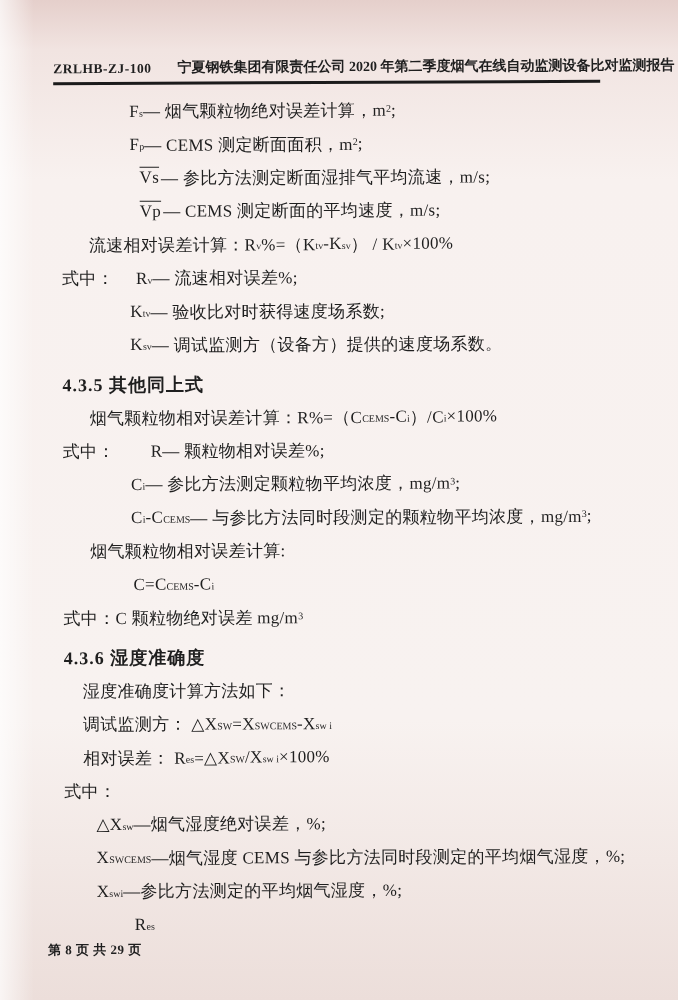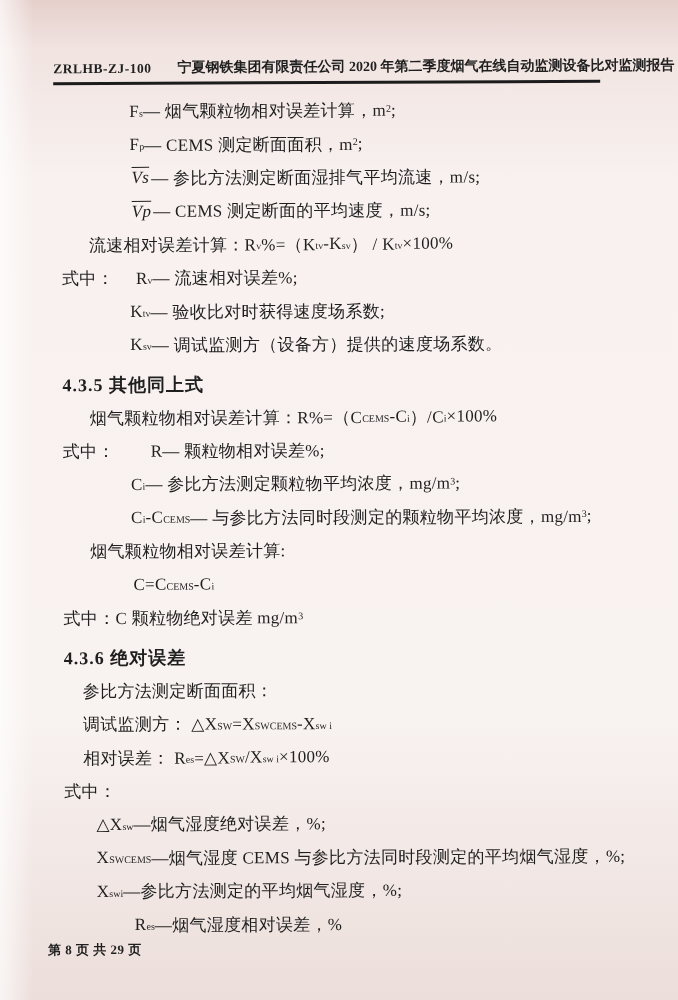--- a/index.html
+++ b/index.html
@@ -19,21 +19,21 @@
     display:flex;align-items:flex-end;gap:26px;
     border-bottom:3px solid #1b1b1b;padding-bottom:5px;
   }
   .doc-code{font-weight:bold;font-size:13.5px;letter-spacing:.5px;white-space:nowrap;}
   .doc-title{font-weight:bold;font-size:14px;flex:1;text-align:center;white-space:nowrap;}
   .docbody{position:absolute;left:63px;right:20px;top:94px;}
   .line{height:33.4px;display:flex;align-items:center;font-size:17px;white-space:nowrap;letter-spacing:.3px;}
   .line.bold{font-weight:bold;font-size:18px;letter-spacing:1px;}
   .line sub{font-size:10px;line-height:0;transform:translateY(2px);letter-spacing:0;}
   .line sup{font-size:10px;line-height:0;transform:translateY(-2px);letter-spacing:0;}
-  .over{font-style:italic;text-decoration:overline;padding:0 2px;}
+  .over{text-decoration:overline;padding:0 2px;margin-left:8px;}
   .gap{display:inline-block;}
   .footer{
     position:absolute;left:46px;right:88px;bottom:42px;
     display:flex;justify-content:space-between;align-items:center;
     font-size:13px;font-weight:bold;letter-spacing:.5px;
   }
 </style>
 </head>
 <body>
 
@@ -41,21 +41,21 @@
   <div class="scan-edge"></div>
   <div class="sheet">
     <div class="header">
       <span class="doc-code">ZRLHB-ZJ-100</span>
       <span class="doc-title">宁夏钢铁集团有限责任公司 2020 年第二季度烟气在线自动监测设备比对监测报告</span>
     </div>
     <div class="docbody" id="docbody">
         <div class="line" style="padding-left: 68px;">
           <span>F</span>
           <sub>s</sub>
-          <span>— 烟气颗粒物相对误差计算，m</span>
+          <span>— 烟气颗粒物绝对误差计算，m</span>
           <sup>2</sup>
           <span>;</span>
         </div>
         <div class="line" style="padding-left: 68px;">
           <span>F</span>
           <sub>p</sub>
           <span>— CEMS 测定断面面积，m</span>
           <sup>2</sup>
           <span>;</span>
         </div>
@@ -135,24 +135,24 @@
           <span>C=C</span>
           <sub>CEMS</sub>
           <span>-C</span>
           <sub>i</sub>
         </div>
         <div class="line" style="padding-left: 0px;">
           <span>式中：C 颗粒物绝对误差 mg/m</span>
           <sup>3</sup>
         </div>
         <div class="line bold" style="padding-left: 0px; margin-top: 6px;">
-          <span>4.3.6 绝对误差</span>
+          <span>4.3.6 湿度准确度</span>
         </div>
         <div class="line" style="padding-left: 19px;">
-          <span>参比方法测定断面面积：</span>
+          <span>湿度准确度计算方法如下：</span>
         </div>
         <div class="line" style="padding-left: 19px;">
           <span>调试监测方： △X</span>
           <sub>SW</sub>
           <span>=X</span>
           <sub>SWCEMS</sub>
           <span>-X</span>
           <sub>sw i</sub>
         </div>
         <div class="line" style="padding-left: 19px;">
@@ -178,20 +178,19 @@
           <span>—烟气湿度 CEMS 与参比方法同时段测定的平均烟气湿度，%;</span>
         </div>
         <div class="line" style="padding-left: 32px;">
           <span>X</span>
           <sub>swi</sub>
           <span>—参比方法测定的平均烟气湿度，%;</span>
         </div>
         <div class="line" style="padding-left: 70px;">
           <span>R</span>
           <sub>es</sub>
-          <span>—烟气湿度相对误差，%</span>
         </div>
       </div>
     <div class="footer">
       <span>第 8 页 共 29 页</span>
     </div>
   </div>
 </div>
 
 </body></html>

